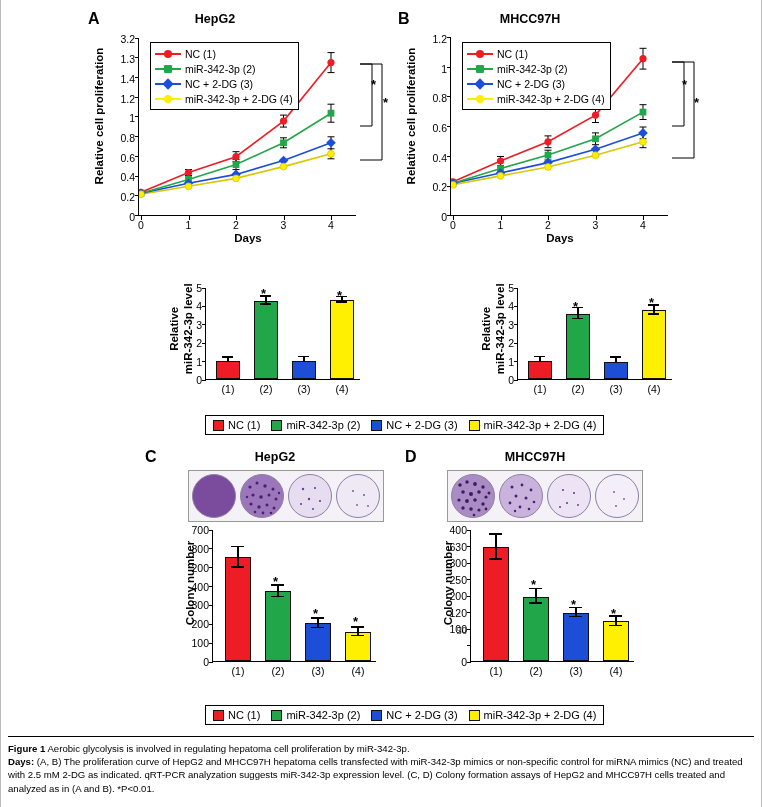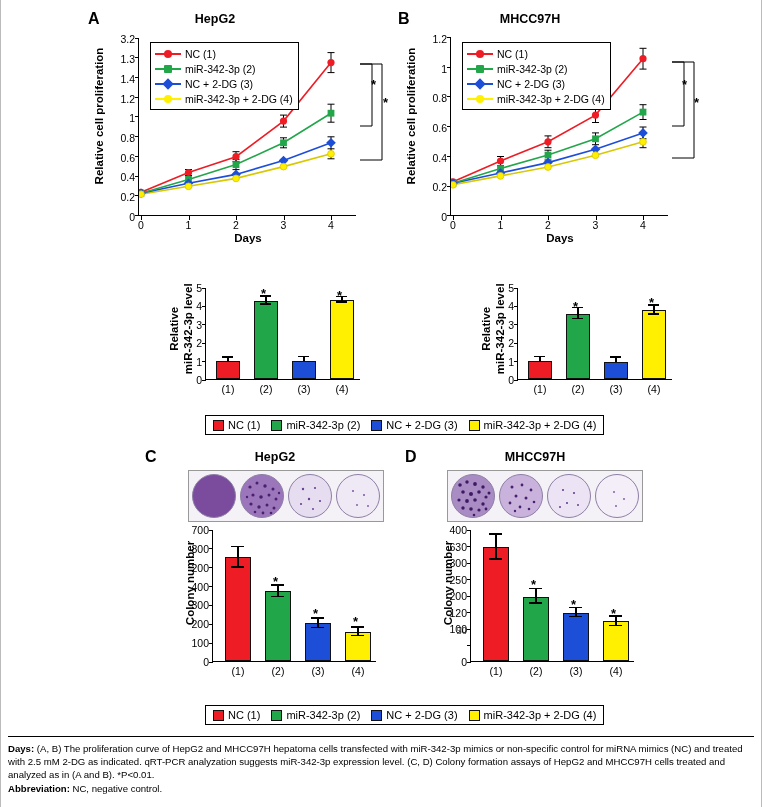--- a/index.html
+++ b/index.html
@@ -789,25 +789,25 @@
     </span>
     <span class="item">
       <span class="sw" style="background:#ffef00;"></span>
       <span>miR-342-3p + 2-DG (4)</span>
     </span>
   </div>
 
   <div class="hr" style="top:736px;"></div>
   <div class="caption" style="top:742px;">
     <div>
+      <b>Figure 1</b>
+      <span>Aerobic glycolysis is involved in regulating hepatoma cell proliferation by miR-342-3p.</span>
+    </div>
+    <div>
       <b>Days:</b>
       <span>(A, B) The proliferation curve of HepG2 and MHCC97H hepatoma cells transfected with miR-342-3p mimics or non-specific control for miRNA mimics (NC) and treated with 2.5 mM 2-DG as indicated. qRT-PCR analyzation suggests miR-342-3p expression level. (C, D) Colony formation assays of HepG2 and MHCC97H cells treated and analyzed as in (A and B). *P&lt;0.01.</span>
     </div>
-    <div>
-      <b>Abbreviation:</b>
-      <span>NC, negative control.</span>
-    </div>
   </div>
 
   <div class="sidebar-line" style="left:0; top:0; width:1px; height:807px;"></div>
   <div class="sidebar-line" style="right:0; top:0; width:1px; height:807px;"></div>
 
 </div>
 
 </body></html>

